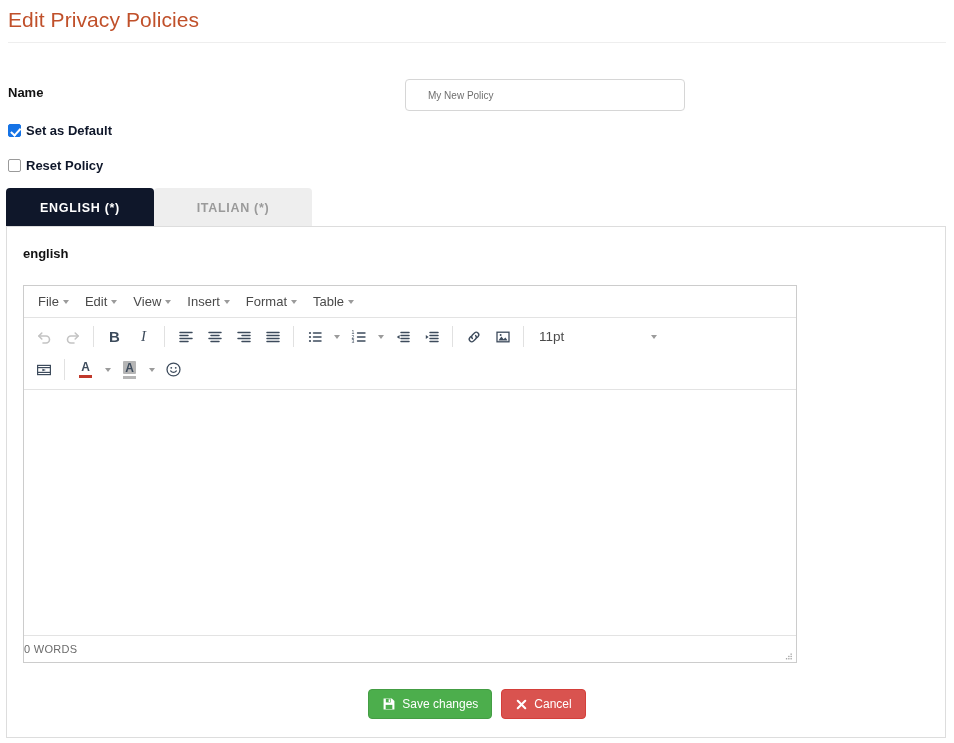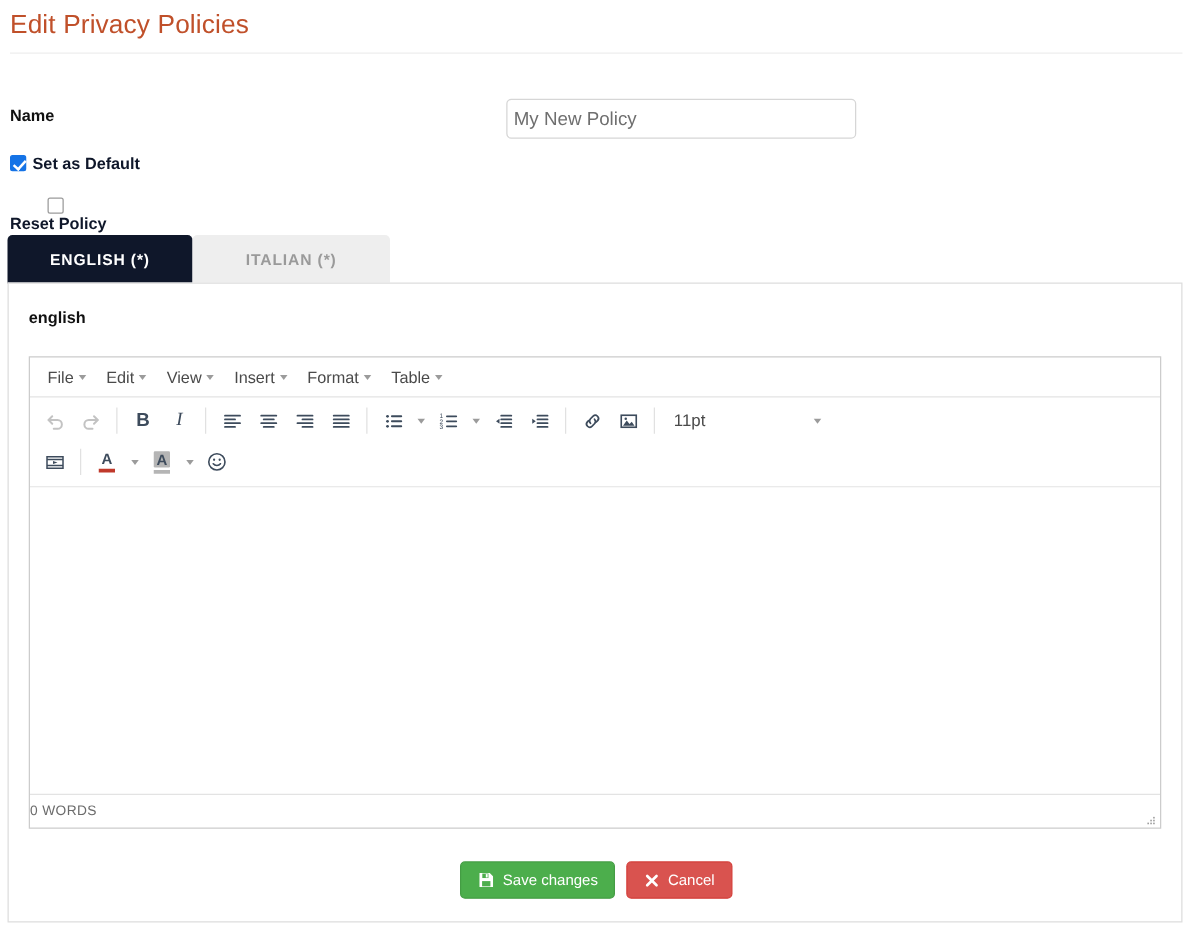--- a/index.html
+++ b/index.html
@@ -41,32 +41,32 @@
     font-size: 13px;
     color: #111111;
   }
   .name-input {
     position: absolute;
     left: 405px; top: 79px;
     width: 280px; height: 32px;
     box-sizing: border-box;
     border: 1px solid #d6d6d6;
     border-radius: 4px;
-    padding: 0 5px;
+    padding: 0 22px;
     font-family: "Liberation Sans", sans-serif;
-    font-size: 15px;
+    font-size: 10px;
     color: #6f6f6f;
     background: #ffffff;
     outline: none;
   }
 
   
   .chk-row { position: absolute; left: 8px; display: flex; align-items: center; }
   .chk-row.r1 { top: 123px; }
-  .chk-row.r2 { top: 158px; flex-direction: column; }
+  .chk-row.r2 { top: 158px; }
   .chk-box {
     width: 13px; height: 13px;
     box-sizing: border-box;
     margin: 0 5px 0 0;
     border: 1px solid #9a9a9a;
     border-radius: 2px;
     background: #ffffff;
     position: relative;
     flex: none;
   }
@@ -114,21 +114,21 @@
     left: 16px; top: 19px;
     font-size: 13px;
     font-weight: bold;
     color: #111111;
   }
 
   
   .editor {
     position: absolute;
     left: 16px; top: 58px;
-    width: 906px; height: 378px;
+    width: 774px; height: 378px;
     box-sizing: border-box;
     border: 1px solid #cccccc;
     background: #ffffff;
     display: flex;
     flex-direction: column;
   }
   .menubar {
     height: 31px;
     border-bottom: 1px solid #e3e3e3;
     display: flex;

